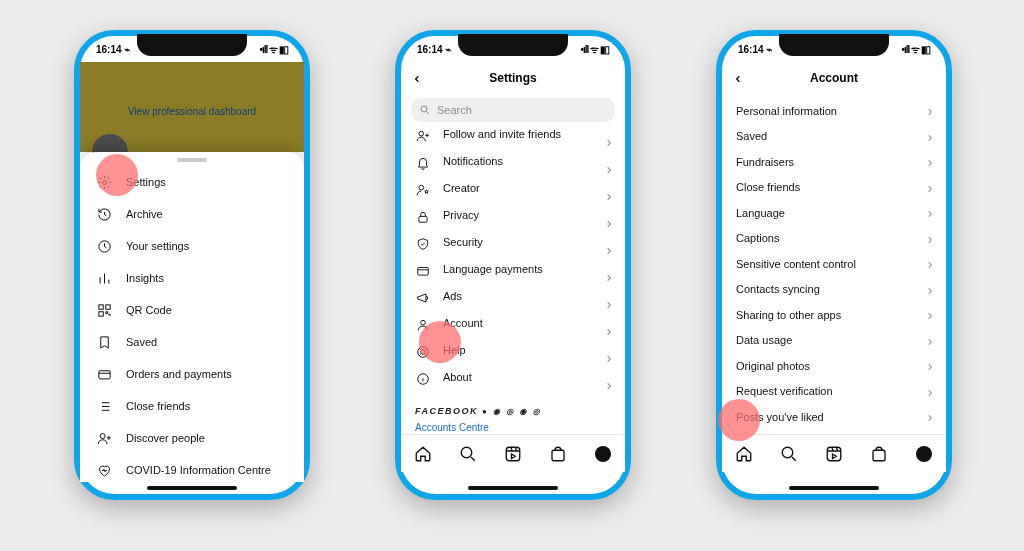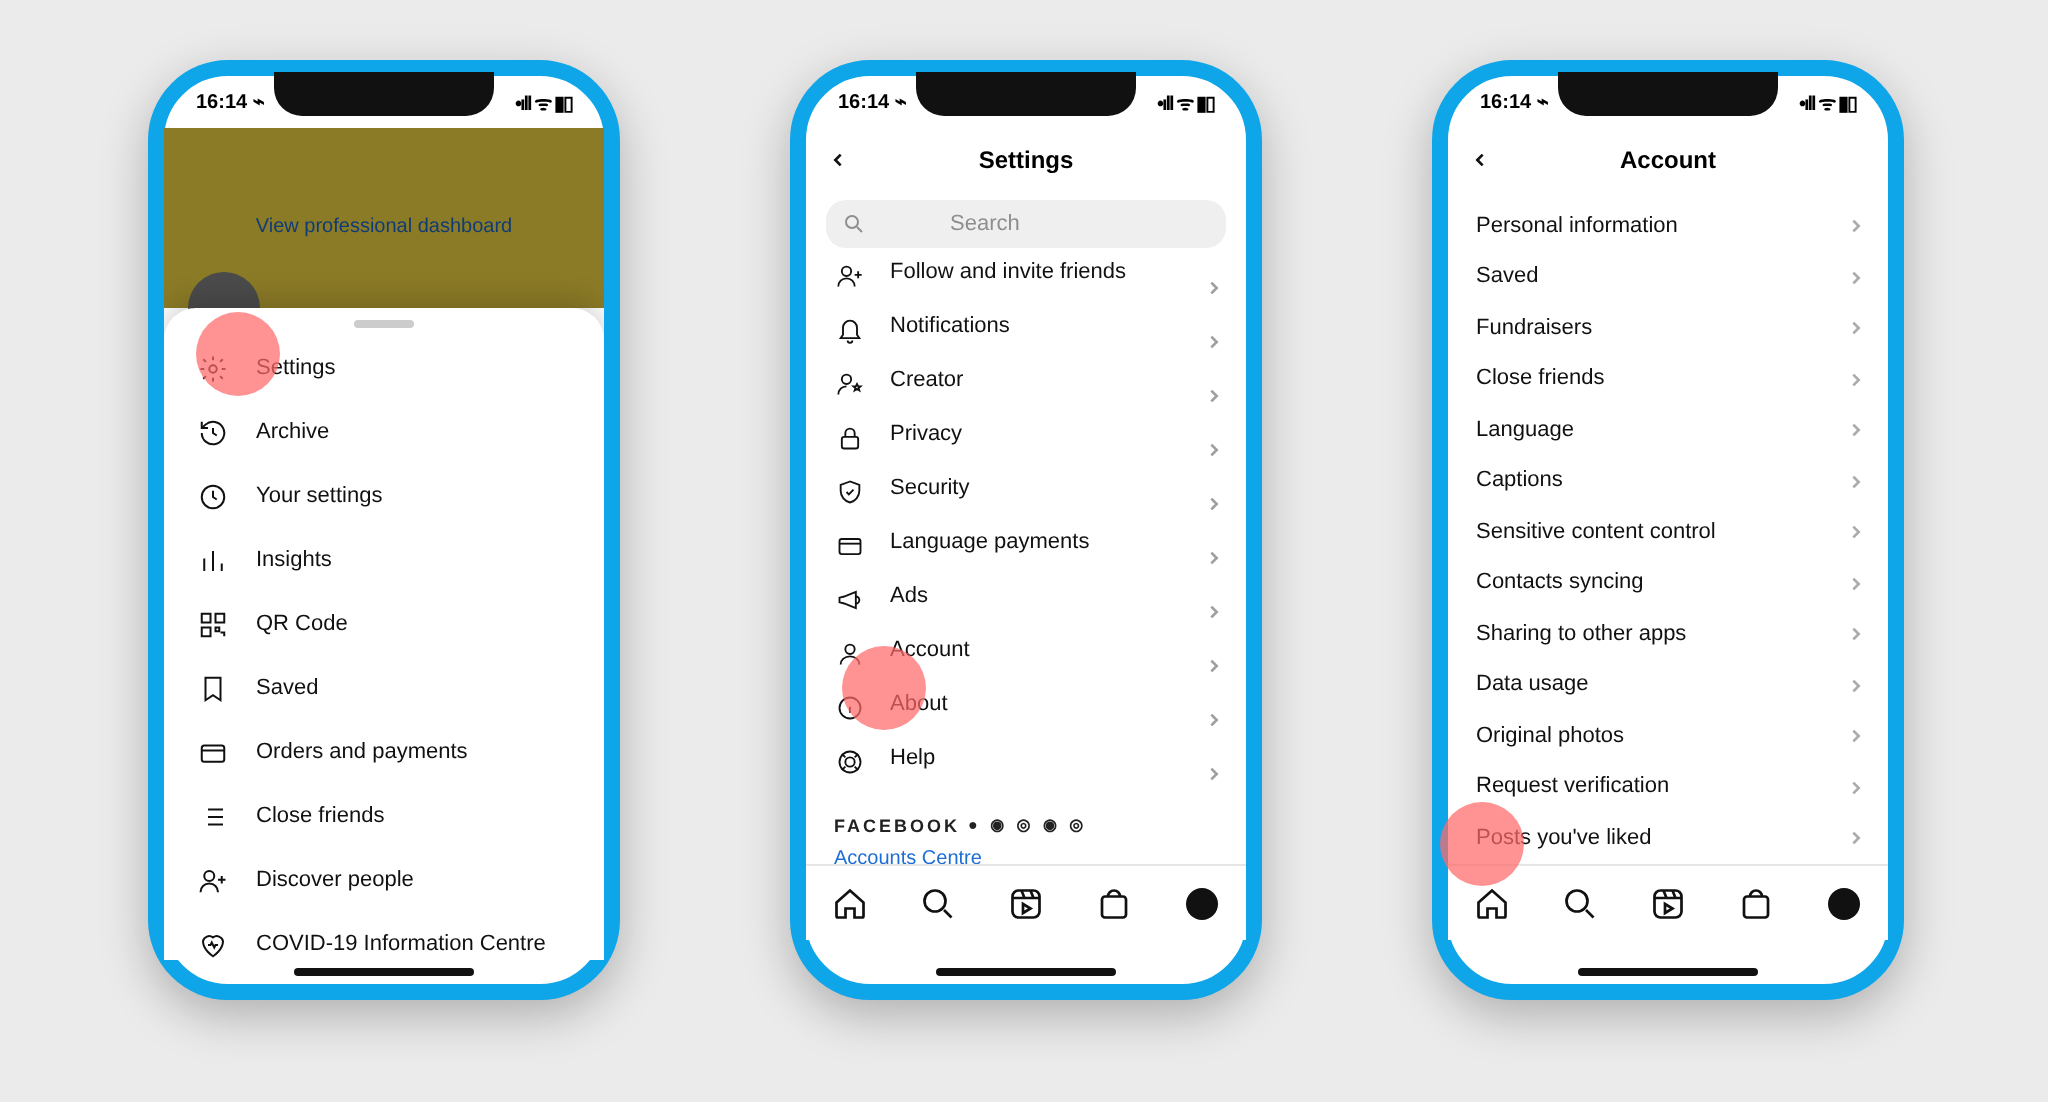--- a/index.html
+++ b/index.html
@@ -1,18 +1,18 @@
 <!DOCTYPE html>
 <html><head>
 <meta charset="utf-8">
 <style>
   *{box-sizing:border-box;margin:0;padding:0;font-family:-apple-system,Helvetica,Arial,sans-serif;}
   body{background:#ebebeb;width:1024px;height:551px;overflow:hidden;}
   .stage{position:relative;width:1024px;height:551px;}
-  .phone{position:absolute;width:236px;height:470px;border:8px solid #0ea5e9;border-radius:40px;background:#fff;box-shadow:0 8px 24px rgba(0,0,0,.25);}
+  .phone{position:absolute;width:236px;height:470px;border:6px solid #0ea5e9;border-radius:40px;background:#fff;box-shadow:0 8px 24px rgba(0,0,0,.25);}
   .notch{position:absolute;top:-2px;left:50%;transform:translateX(-50%);width:110px;height:22px;background:#111;border-radius:0 0 14px 14px;z-index:10;}
   .status-bar{position:absolute;top:0;left:0;right:0;height:26px;display:flex;justify-content:space-between;align-items:center;padding:0 16px;font-size:10px;font-weight:700;z-index:9;}
   .status-right{letter-spacing:-1px;}
   .home-ind{position:absolute;bottom:4px;left:50%;transform:translateX(-50%);width:90px;height:4px;border-radius:3px;background:#111;}
   .content{position:absolute;top:26px;bottom:12px;left:0;right:0;overflow:hidden;}
   .dimmed{filter:brightness(.55);}
 
   
   .p1-top{height:90px;background:#fde047;position:relative;}
   .p1-top-bar{position:absolute;top:6px;right:12px;font-size:13px;display:flex;gap:12px;align-items:center;}
@@ -21,30 +21,30 @@
   .sheet{position:absolute;top:90px;left:0;right:0;bottom:0;background:#fff;border-radius:16px 16px 0 0;box-shadow:0 -4px 14px rgba(0,0,0,.18);}
   .grip{width:30px;height:4px;background:#ccc;border-radius:3px;margin:6px auto 4px;}
   .mitem{display:flex;align-items:center;height:32px;padding:0 16px;font-size:11px;color:#111;}
   .mitem .ic{width:16px;height:16px;margin-right:14px;display:flex;align-items:center;justify-content:center;}
   .mitem .ic svg{width:15px;height:15px;stroke:#111;stroke-width:1.6;fill:none;}
 
   
   .hdr{display:flex;align-items:center;justify-content:center;height:32px;position:relative;border-bottom:0;}
   .hdr .back{position:absolute;left:12px;top:7px;}
   .hdr .ttl{font-size:12px;font-weight:700;}
-  .search{margin:4px 10px 6px;background:#efefef;border-radius:10px;height:24px;display:flex;align-items:center;padding:0 8px;font-size:11px;color:#8e8e8e;gap:36px;}
+  .search{margin:4px 10px 6px;background:#efefef;border-radius:10px;height:24px;display:flex;align-items:center;padding:0 8px;font-size:11px;color:#8e8e8e;}
   .search svg{width:12px;height:12px;margin-right:6px;stroke:#8e8e8e;stroke-width:2;fill:none;}
 
   .sitem{display:flex;align-items:flex-start;height:27px;padding:0 14px;font-size:11px;color:#111;position:relative;}
   .sitem .ic{width:16px;height:16px;margin-right:12px;display:flex;align-items:center;justify-content:center;}
   .sitem .ic svg{width:14px;height:14px;stroke:#111;stroke-width:1.6;fill:none;}
   .sitem .chv{position:absolute;right:12px;top:9px;opacity:.4;}
 
   .fb-block{padding:8px 14px 0;}
-  .fb-row{font-size:9px;font-weight:700;letter-spacing:1.5px;color:#222;display:flex;align-items:flex-start;gap:4px;}
+  .fb-row{font-size:9px;font-weight:700;letter-spacing:1.5px;color:#222;display:flex;align-items:flex-end;gap:4px;font-style:italic;}
   .fb-dots{font-size:8px;letter-spacing:2px;color:#222;}
   .fb-link{font-size:10px;color:#1d6dd6;margin-top:6px;}
   .fb-desc{font-size:7px;color:#999;margin-top:3px;line-height:1.2;}
 
   .aitem{display:flex;align-items:center;height:25.5px;padding:0 14px;font-size:11px;color:#111;position:relative;}
   .aitem .chv{position:absolute;right:12px;top:8px;opacity:.35;}
 
   
   .tabs{position:absolute;bottom:10px;left:0;right:0;height:38px;border-top:1px solid #e6e6e6;display:flex;align-items:center;justify-content:space-around;background:#fff;}
   .tabs .tb{width:20px;height:20px;display:flex;align-items:center;justify-content:center;}
@@ -300,37 +300,37 @@
             </span>
             <span>Account</span>
             <span class="chv chev"><svg viewBox="0 0 12 12">
                 <path d="M4 2l4 4-4 4"></path>
               </svg></span>
           </div>
           <div class="sitem">
             <span class="ic">
               <svg viewBox="0 0 24 24">
                 <circle cx="12" cy="12" r="9"></circle>
-                <path d="M12 8h0M12 11v5"></path>
-              </svg>
-            </span>
-            <span>About</span>
-            <span class="chv chev"><svg viewBox="0 0 12 12">
-                <path d="M4 2l4 4-4 4"></path>
-              </svg></span>
-          </div>
-          <div class="sitem">
-            <span class="ic">
-              <svg viewBox="0 0 24 24">
-                <circle cx="12" cy="12" r="9"></circle>
                 <circle cx="12" cy="12" r="4"></circle>
                 <path d="M5 5l3 3M16 16l3 3M19 5l-3 3M8 16l-3 3"></path>
               </svg>
             </span>
             <span>Help</span>
+            <span class="chv chev"><svg viewBox="0 0 12 12">
+                <path d="M4 2l4 4-4 4"></path>
+              </svg></span>
+          </div>
+          <div class="sitem">
+            <span class="ic">
+              <svg viewBox="0 0 24 24">
+                <circle cx="12" cy="12" r="9"></circle>
+                <path d="M12 8h0M12 11v5"></path>
+              </svg>
+            </span>
+            <span>About</span>
             <span class="chv chev"><svg viewBox="0 0 12 12">
                 <path d="M4 2l4 4-4 4"></path>
               </svg></span>
           </div>
         </div>
       <div class="fb-block">
         <div class="fb-row">
           <span>FACEBOOK</span>
           <span class="fb-dots">● ◉ ◎ ◉ ◎</span>
         </div>

